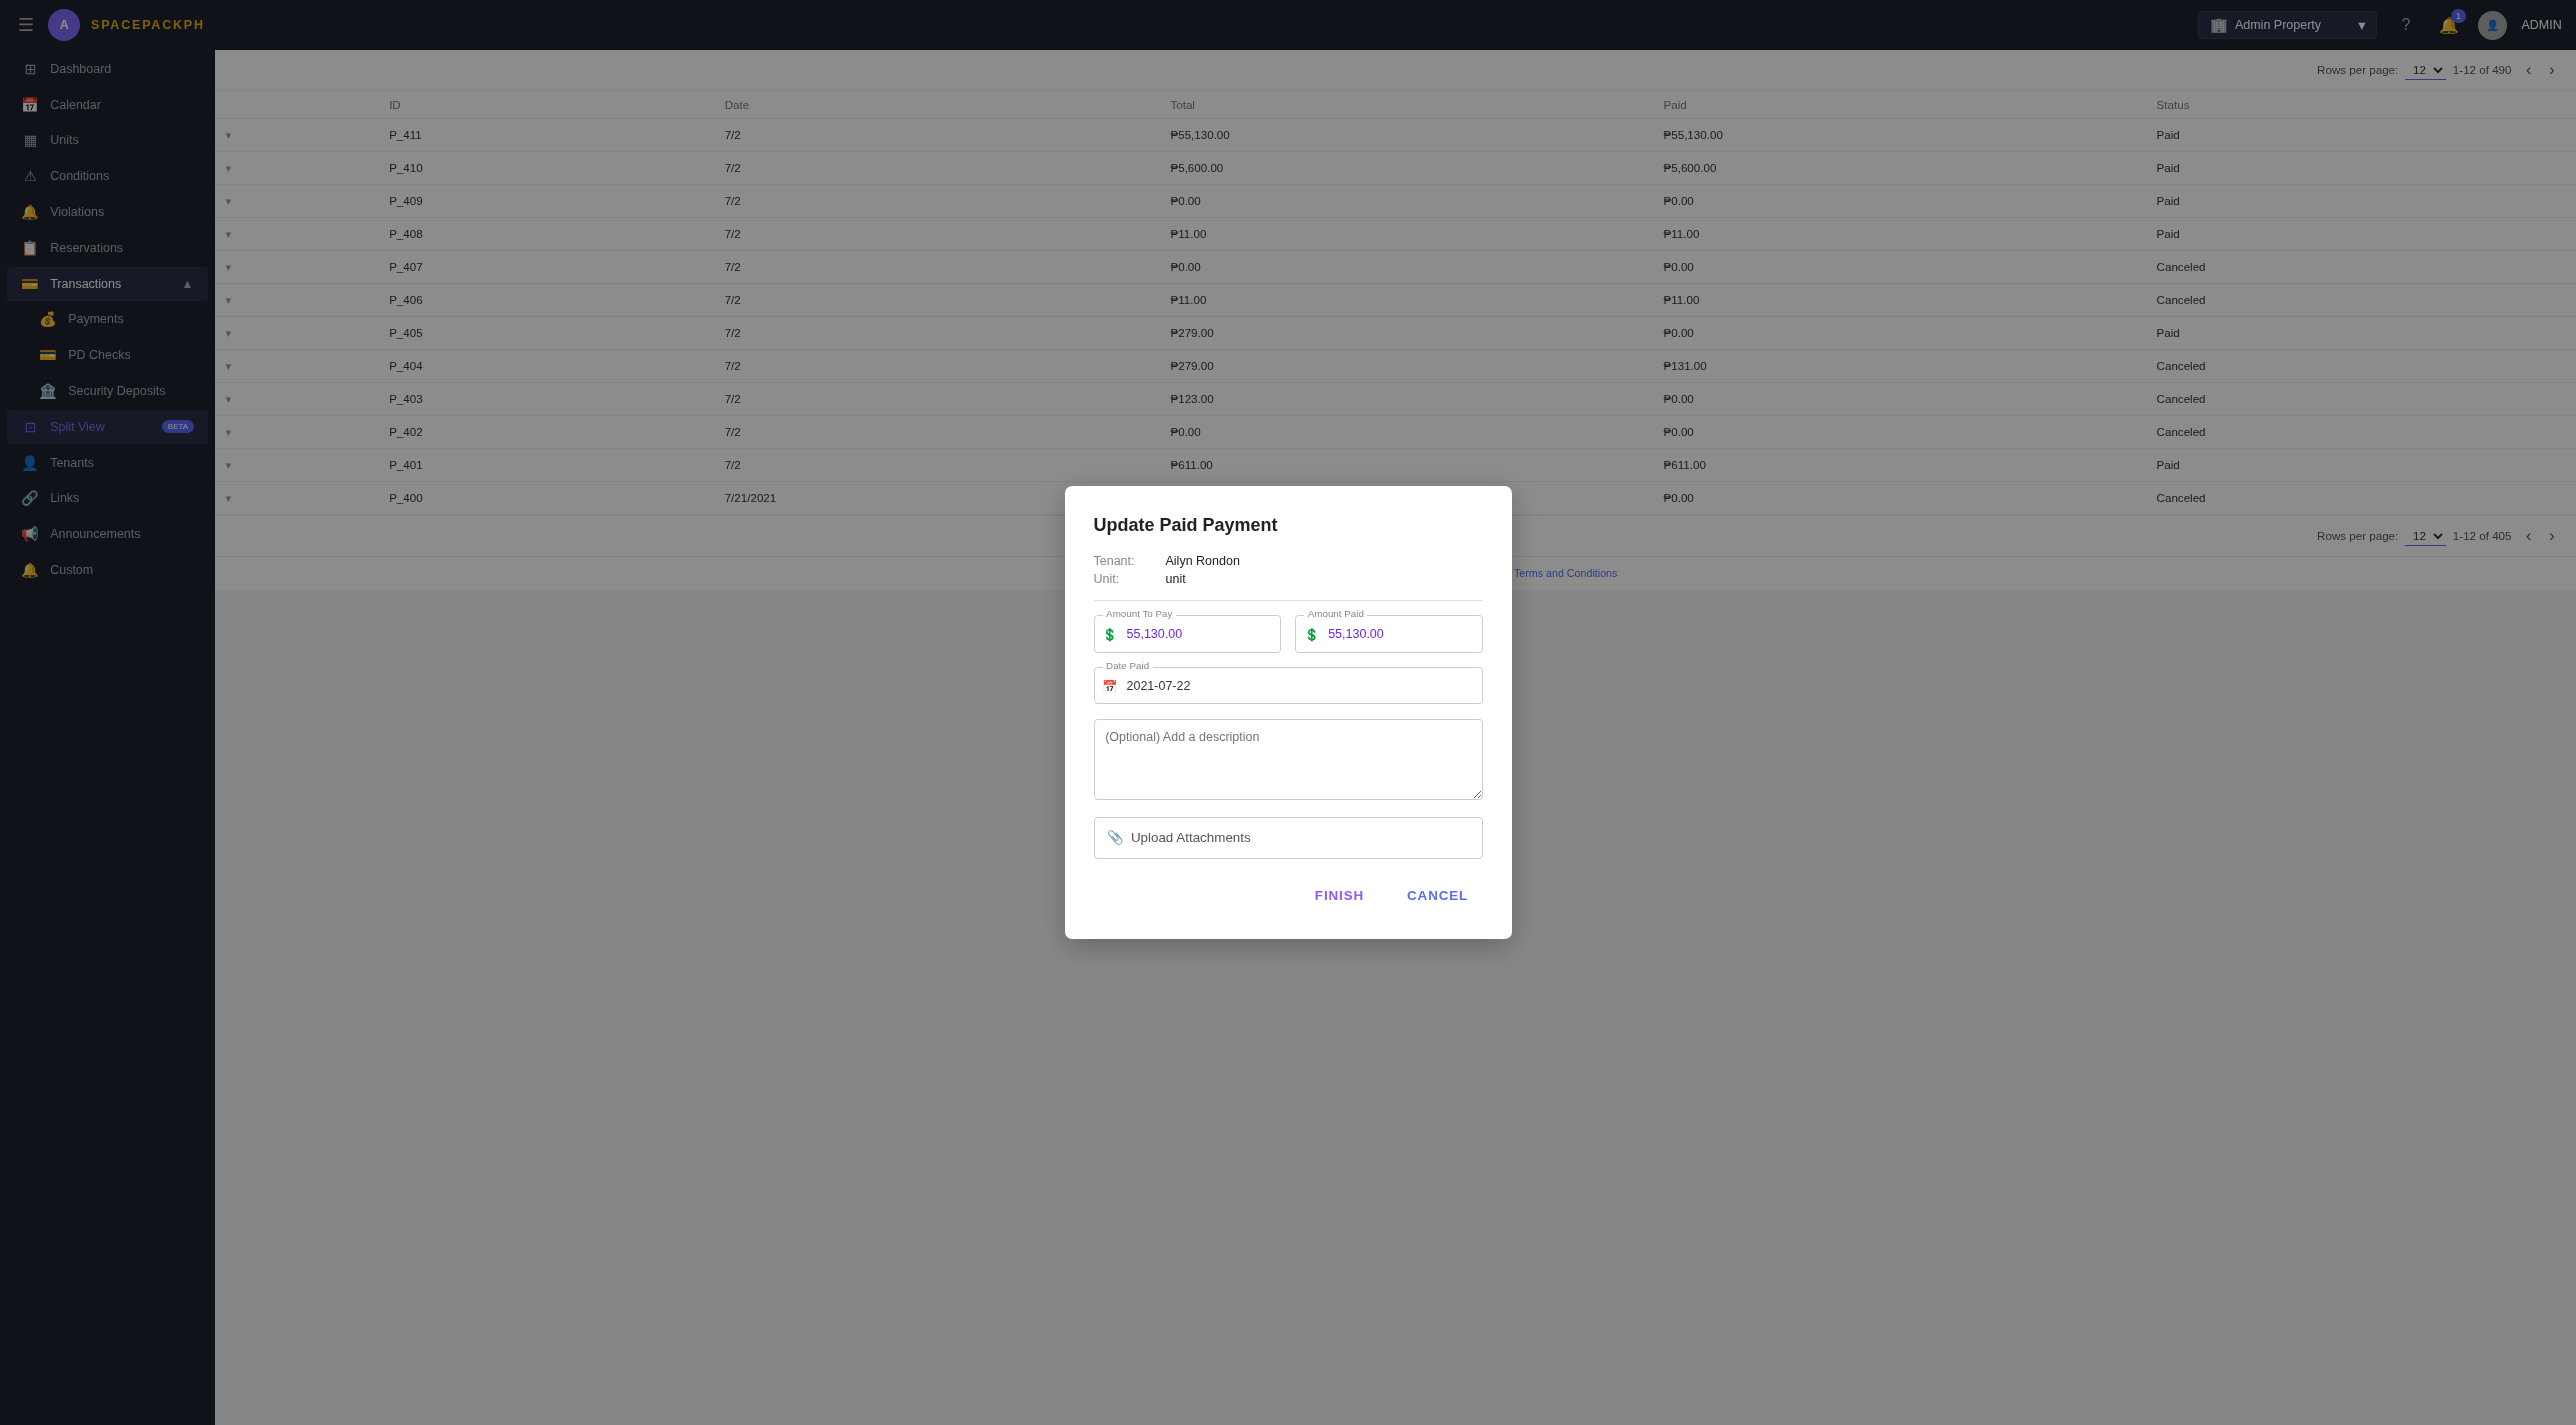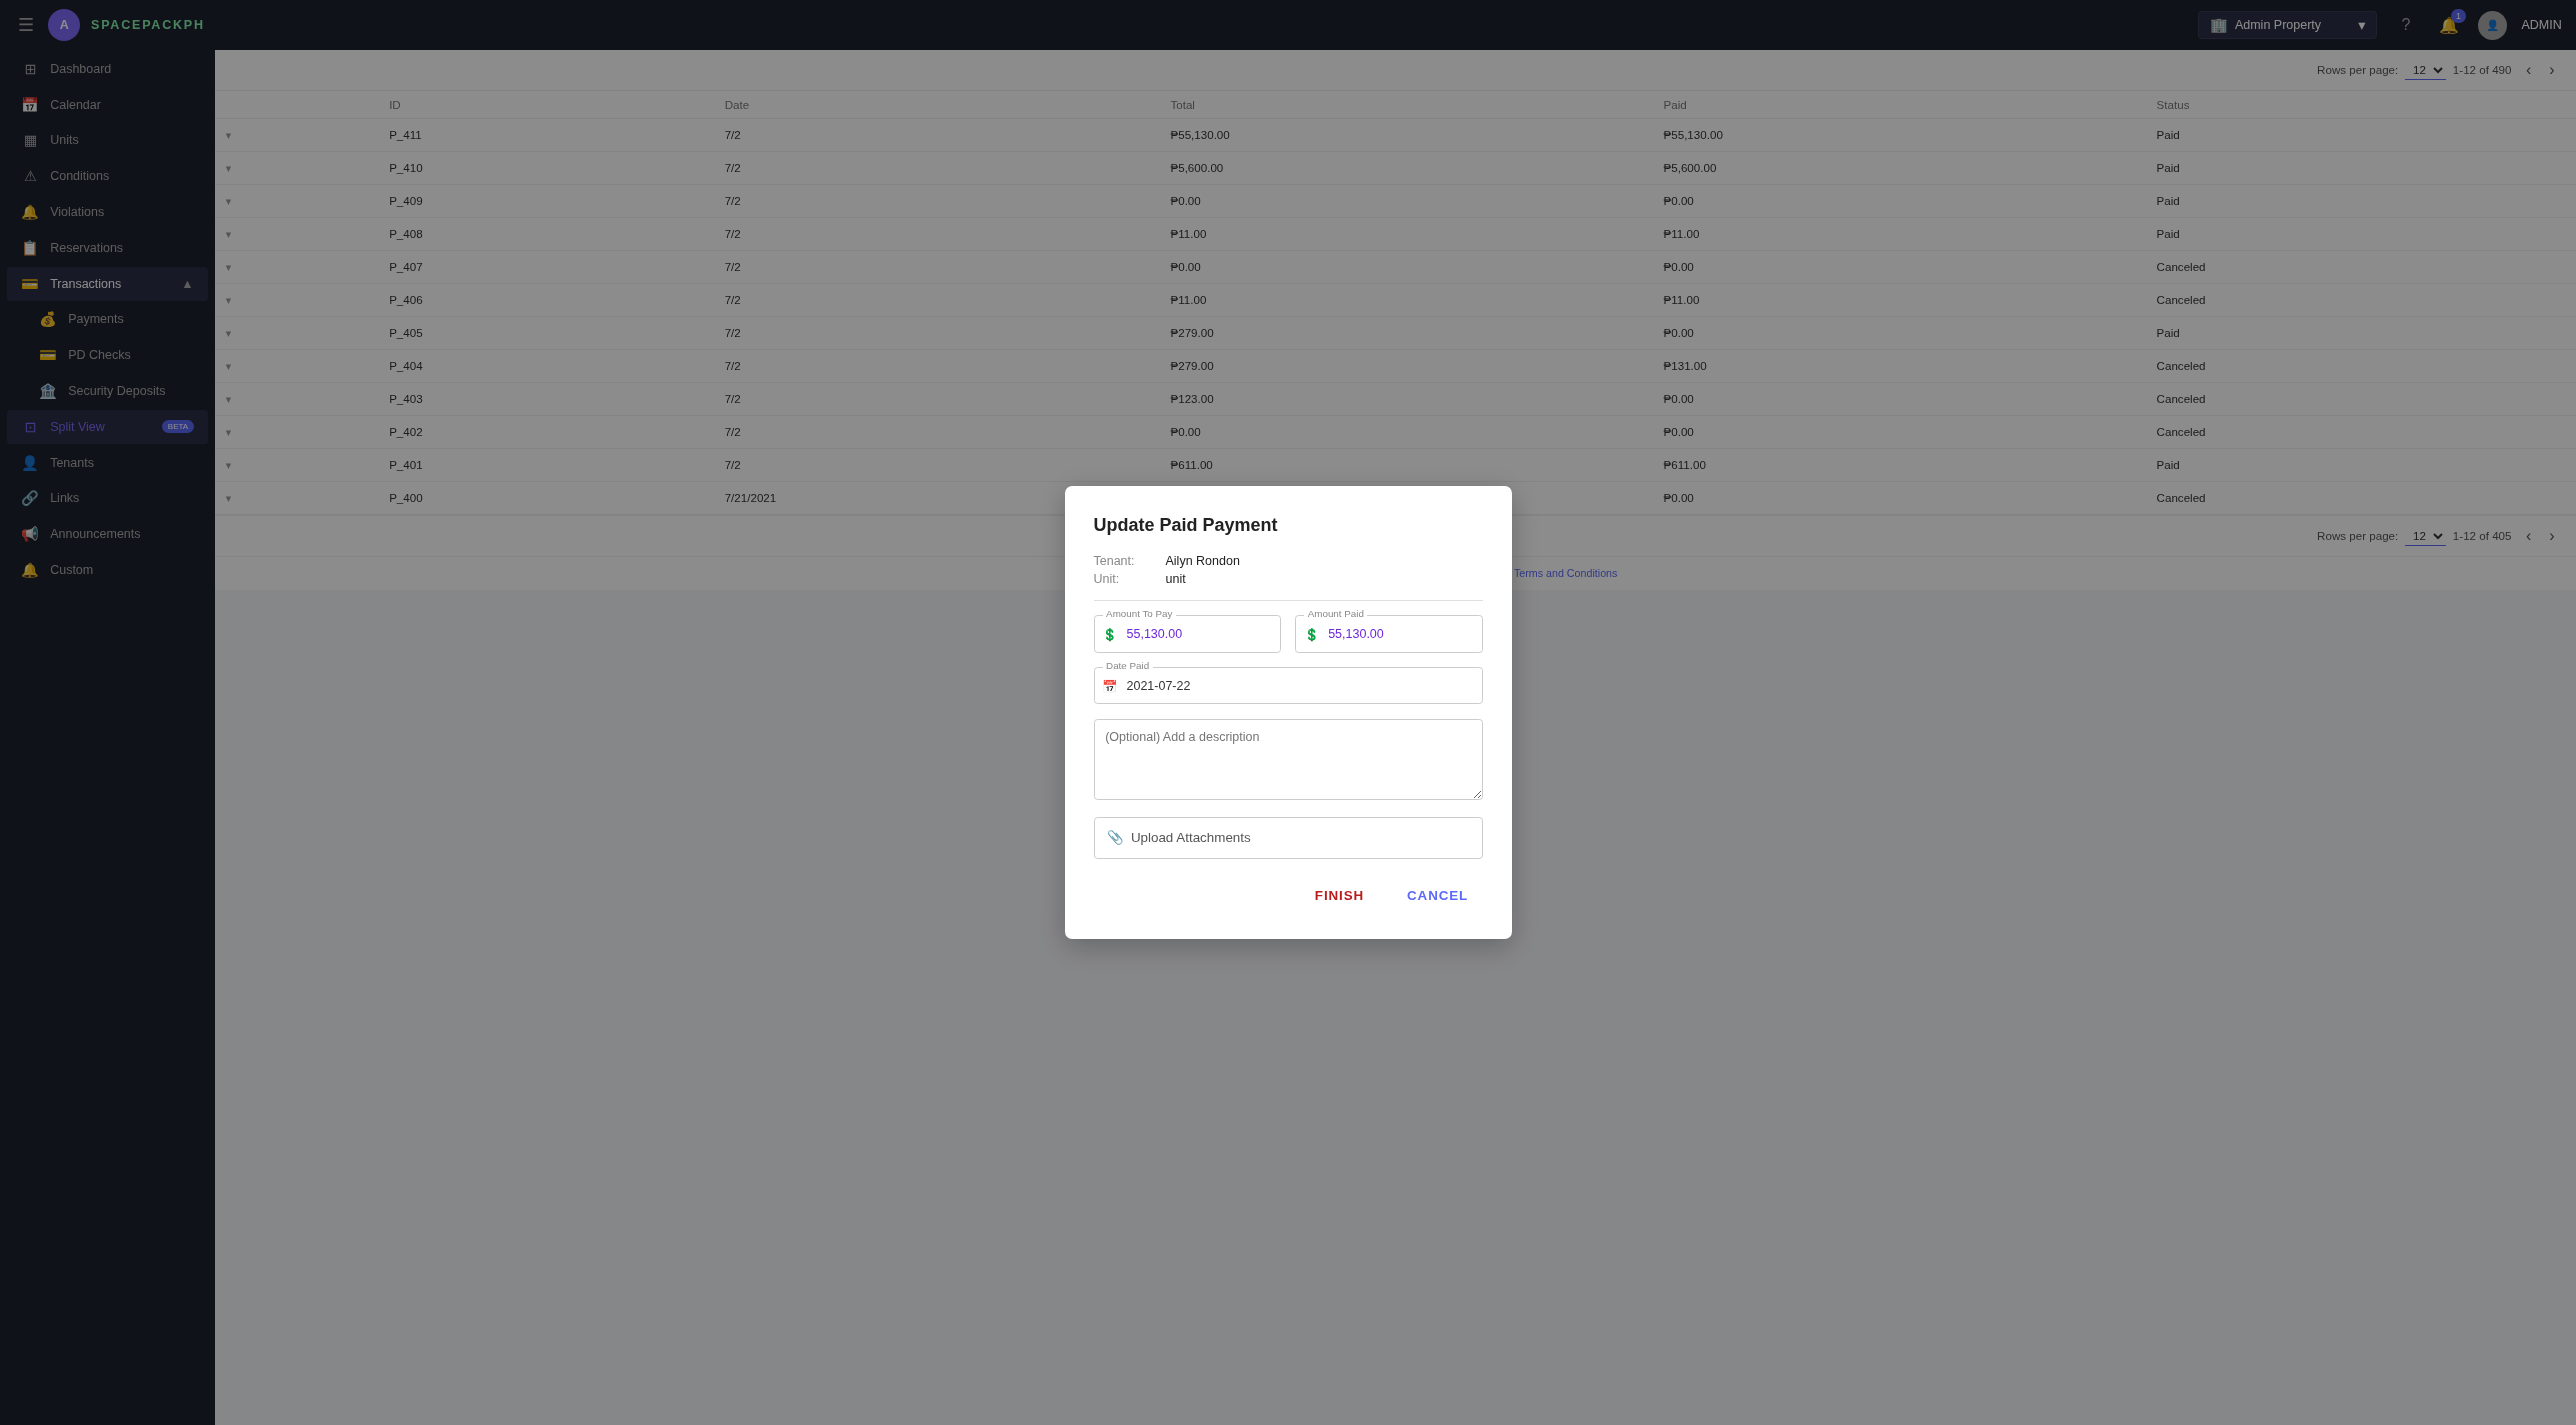--- a/index.html
+++ b/index.html
@@ -18,21 +18,21 @@
       z-index: 100;
     }
     .topnav-logo {
       width: 32px; height: 32px;
       background: #7c6af7;
       border-radius: 50%;
       display: flex; align-items: center; justify-content: center;
       color: white; font-weight: bold; font-size: 12.5px;
     }
     .topnav-appname {
-      color: #86efac;
+      color: #eab308;
       font-size: 12.5px;
       font-weight: 600;
       letter-spacing: 1.8px;
       flex: 1;
     }
     .topnav-right {
       display: flex; align-items: center; gap: 14.3px;
     }
     .property-selector {
       background: #2a2f45;
@@ -337,21 +337,21 @@
       display: flex; align-items: center; gap: 7.2px;
       margin-bottom: 21.5px;
     }
     .modal-actions {
       display: flex; justify-content: flex-end; gap: 14.3px;
       align-items: center;
     }
     .btn-finish {
       background: none;
       border: none;
-      color: #b91c1c;
+      color: #8b5cf6;
       font-size: 13.4px;
       font-weight: 600;
       letter-spacing: 0.9px;
       cursor: pointer;
       padding: 7.2px 14.3px;
     }
     .btn-cancel {
       background: none;
       border: none;
       color: #5c6af7;

